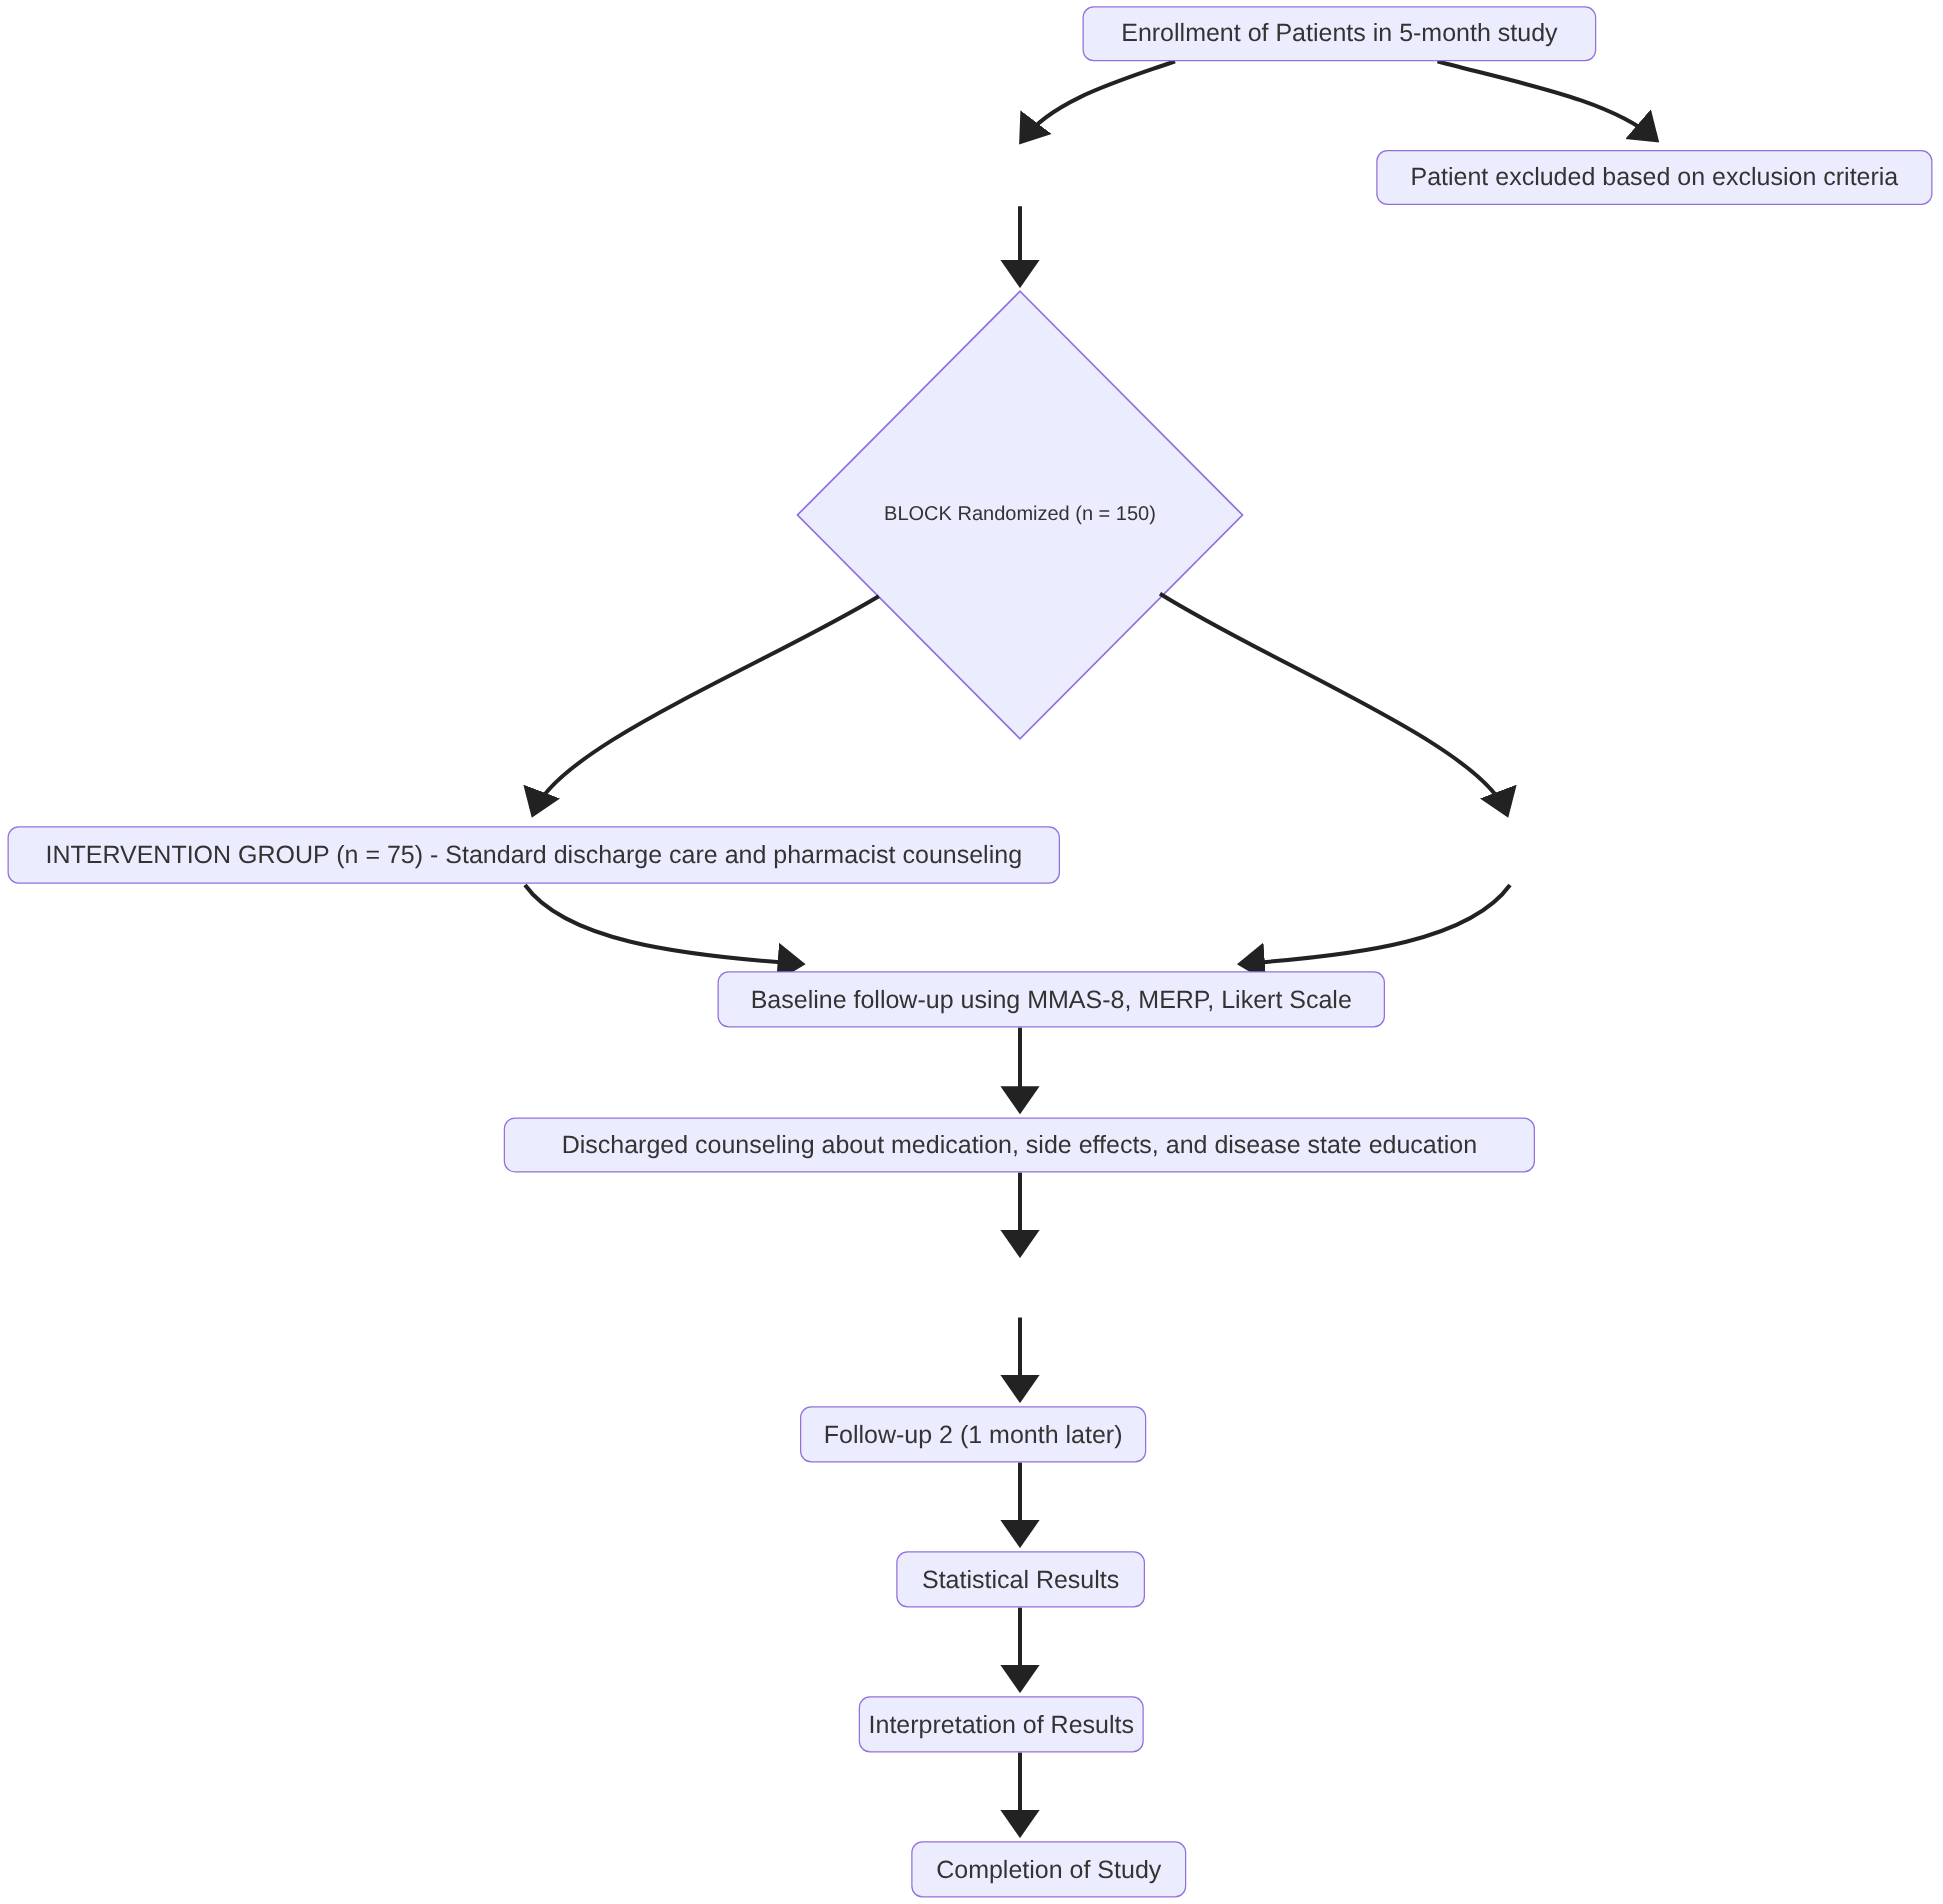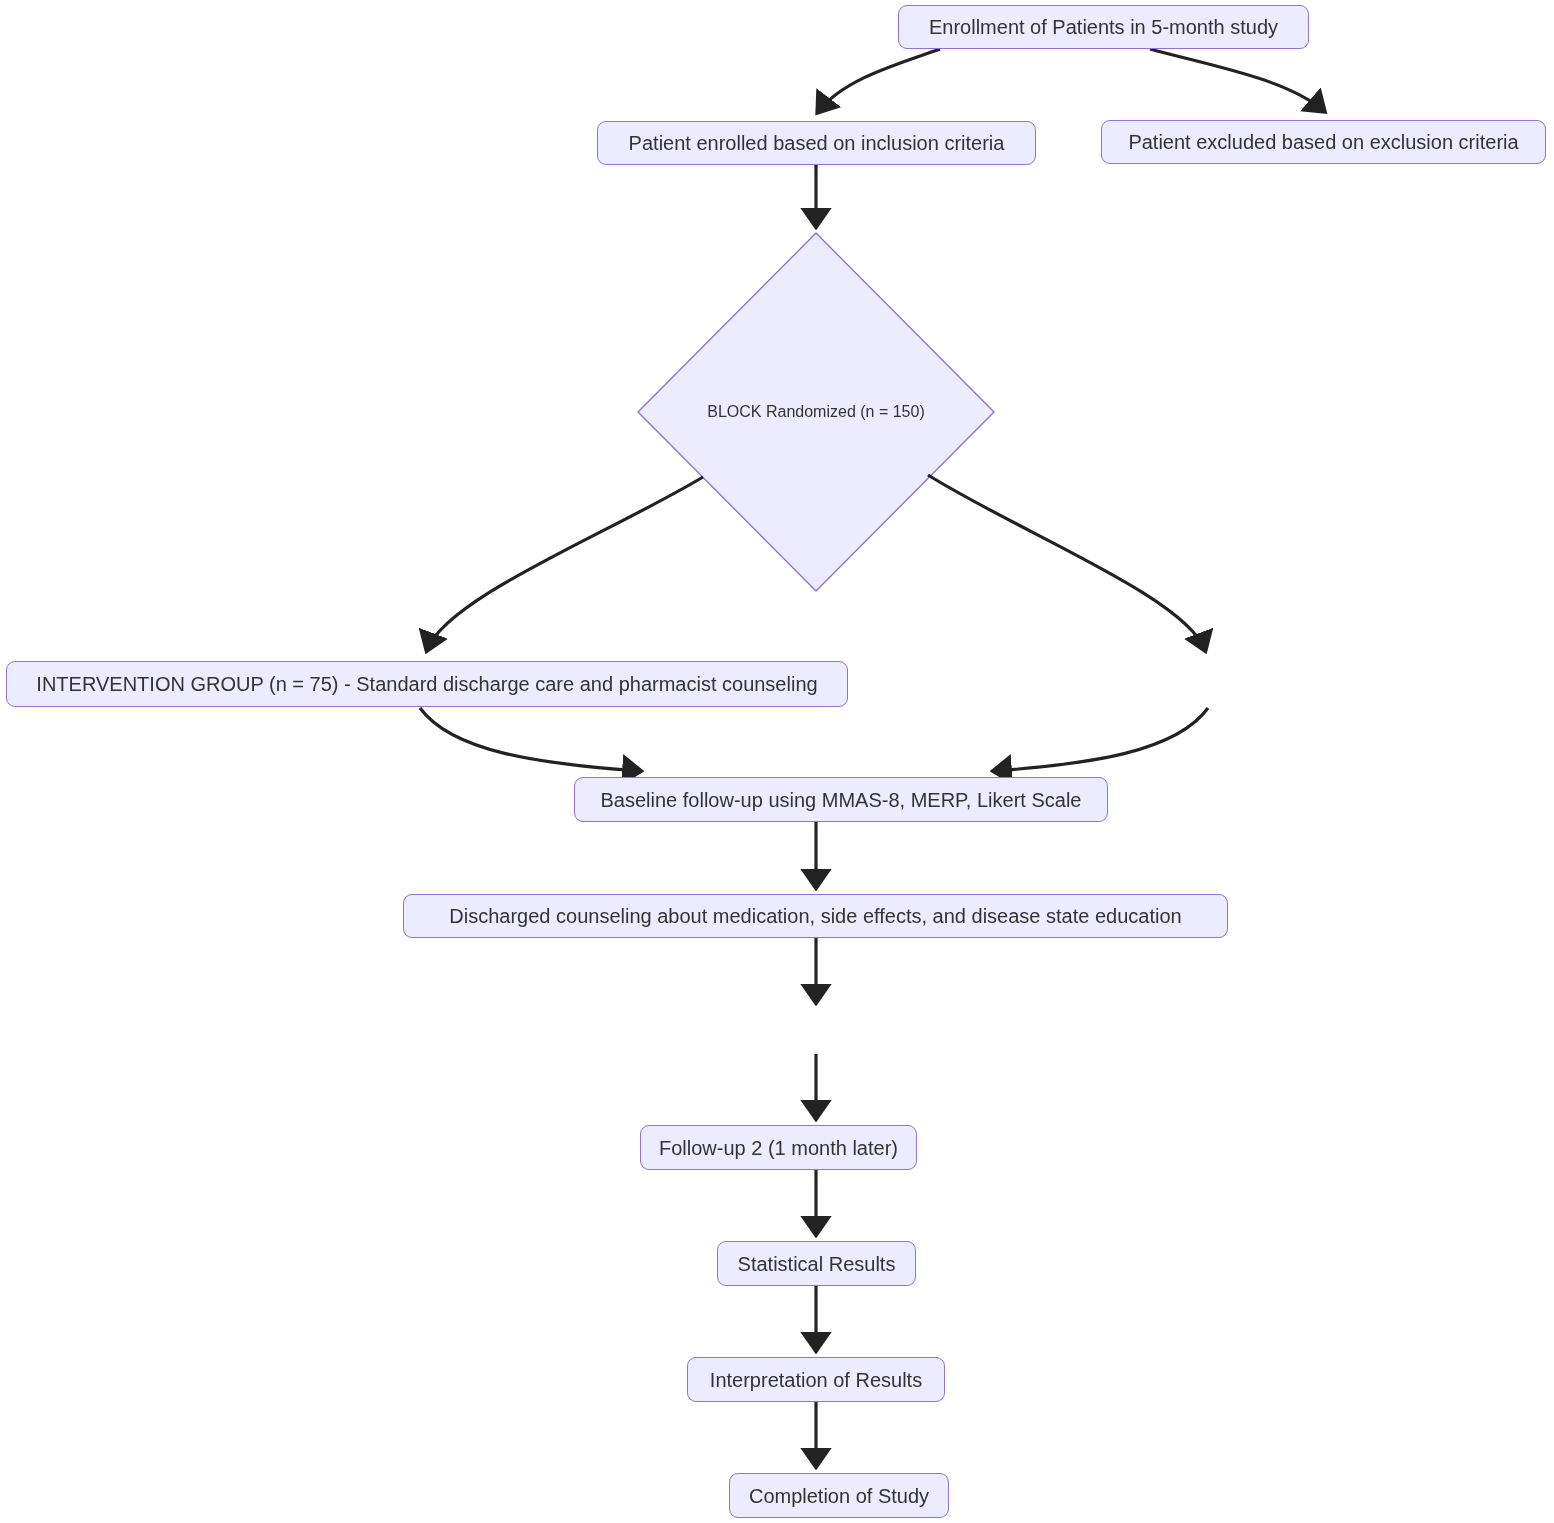--- a/index.html
+++ b/index.html
@@ -36,32 +36,32 @@
     position: absolute;
     display: flex;
     align-items: center;
     justify-content: center;
     color: #333333;
     font-size: 16px;
     white-space: nowrap;
     z-index: 2;
   }
   
-  #n-enrollment     { left: 866px;  top: 5px;    width: 411px; height: 44px; margin-left: 32px; }
+  #n-enrollment     { left: 866px;  top: 5px;    width: 411px; height: 44px; }
   #n-enrolled       { left: 597px;  top: 121px;  width: 439px; height: 44px; }
   #n-excluded       { left: 1101px; top: 120px;  width: 445px; height: 44px; }
   #n-randomized     { left: 639px;  top: 392px;  width: 354px; height: 40px; }
   #n-intervention   { left: 6px;    top: 661px;  width: 842px; height: 46px; }
   #n-controlled     { left: 917px;  top: 661px;  width: 574px; height: 46px; }
   #n-baseline       { left: 549px;  top: 777px;  width: 534px; height: 45px; margin-left: 25px; }
   #n-discharged     { left: 403px;  top: 894px;  width: 825px; height: 44px; }
   #n-followup1      { left: 625px;  top: 1009px; width: 383px; height: 45px; }
   #n-followup2      { left: 640px;  top: 1125px; width: 277px; height: 45px; }
   #n-statistical    { left: 717px;  top: 1241px; width: 199px; height: 45px; }
-  #n-interpretation { left: 687px;  top: 1357px; width: 258px; height: 45px; }
+  #n-interpretation { left: 687px;  top: 1357px; width: 228px; height: 45px; }
   #n-completion     { left: 705px;  top: 1473px; width: 220px; height: 45px; margin-left: 24px; }
 </style>
 </head>
 <body>
 
 <div id="canvas">
 
   <svg id="edges" viewBox="0 0 1554 1523" xmlns="http://www.w3.org/2000/svg">
     <defs>
       <marker id="ah" viewBox="0 0 10 14" refX="8" refY="7" markerWidth="7" markerHeight="10" orient="auto">
@@ -83,21 +83,20 @@
       <path d="M 816,938 L 816,1002" marker-end="url(#ah)"></path>
       <path d="M 816,1054 L 816,1118" marker-end="url(#ah)"></path>
       <path d="M 816,1170 L 816,1234" marker-end="url(#ah)"></path>
       <path d="M 816,1286 L 816,1350" marker-end="url(#ah)"></path>
       <path d="M 816,1402 L 816,1466" marker-end="url(#ah)"></path>
     </g>
   </svg>
 
   <div class="node" id="n-enrollment">Enrollment of Patients in 5-month study</div>
 
-  <div class="node" id="n-enrolled">Patient enrolled based on inclusion criteria</div>
 
   <div class="node" id="n-excluded">Patient excluded based on exclusion criteria</div>
 
   <div class="diamond-label" id="n-randomized">BLOCK Randomized (n = 150)</div>
 
   <div class="node" id="n-intervention">INTERVENTION GROUP (n = 75) - Standard discharge care and pharmacist counseling</div>
 
 
   <div class="node" id="n-baseline">Baseline follow-up using MMAS-8, MERP, Likert Scale</div>
 

